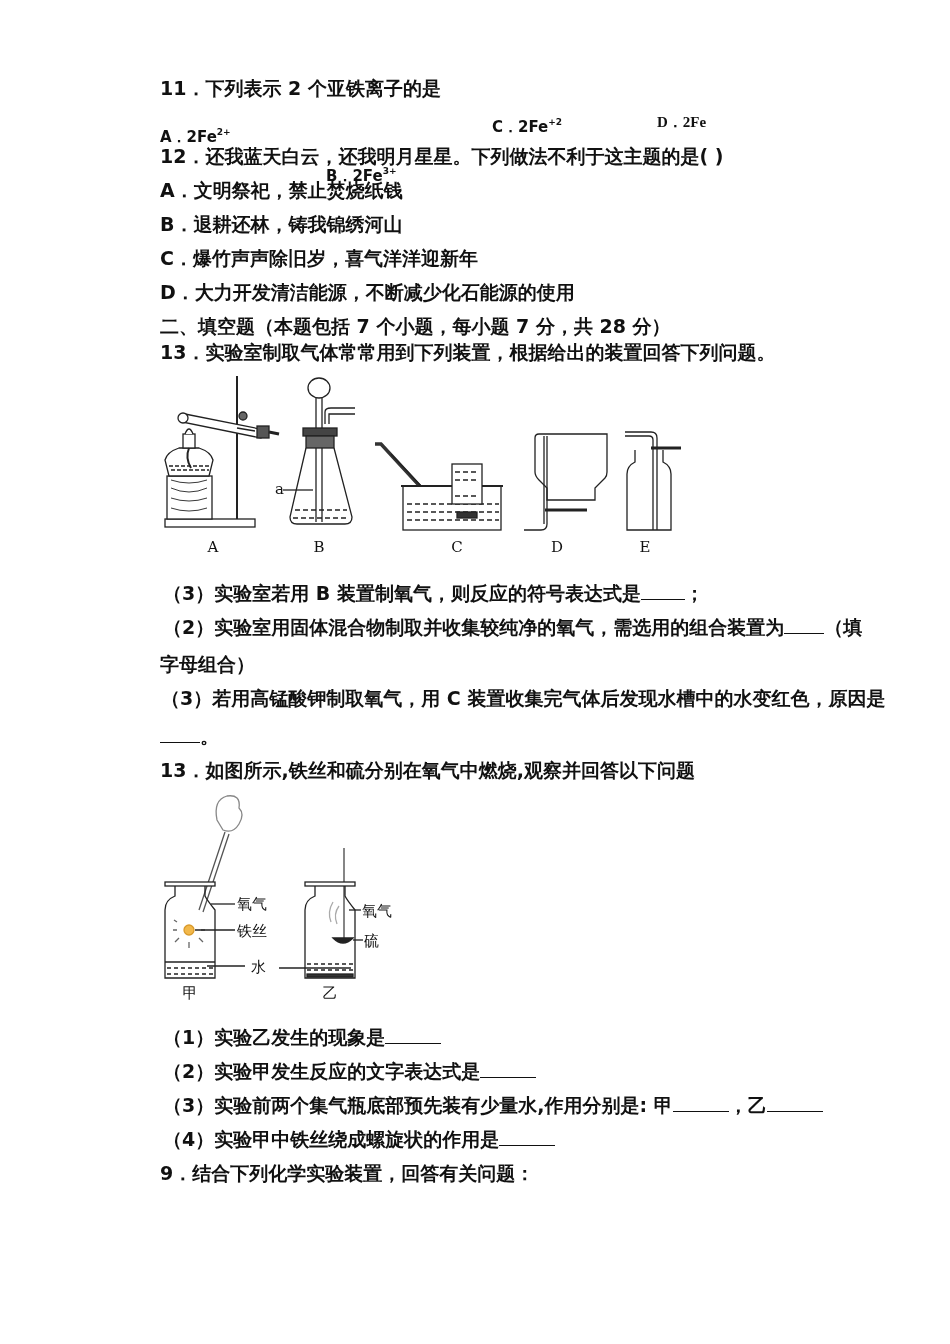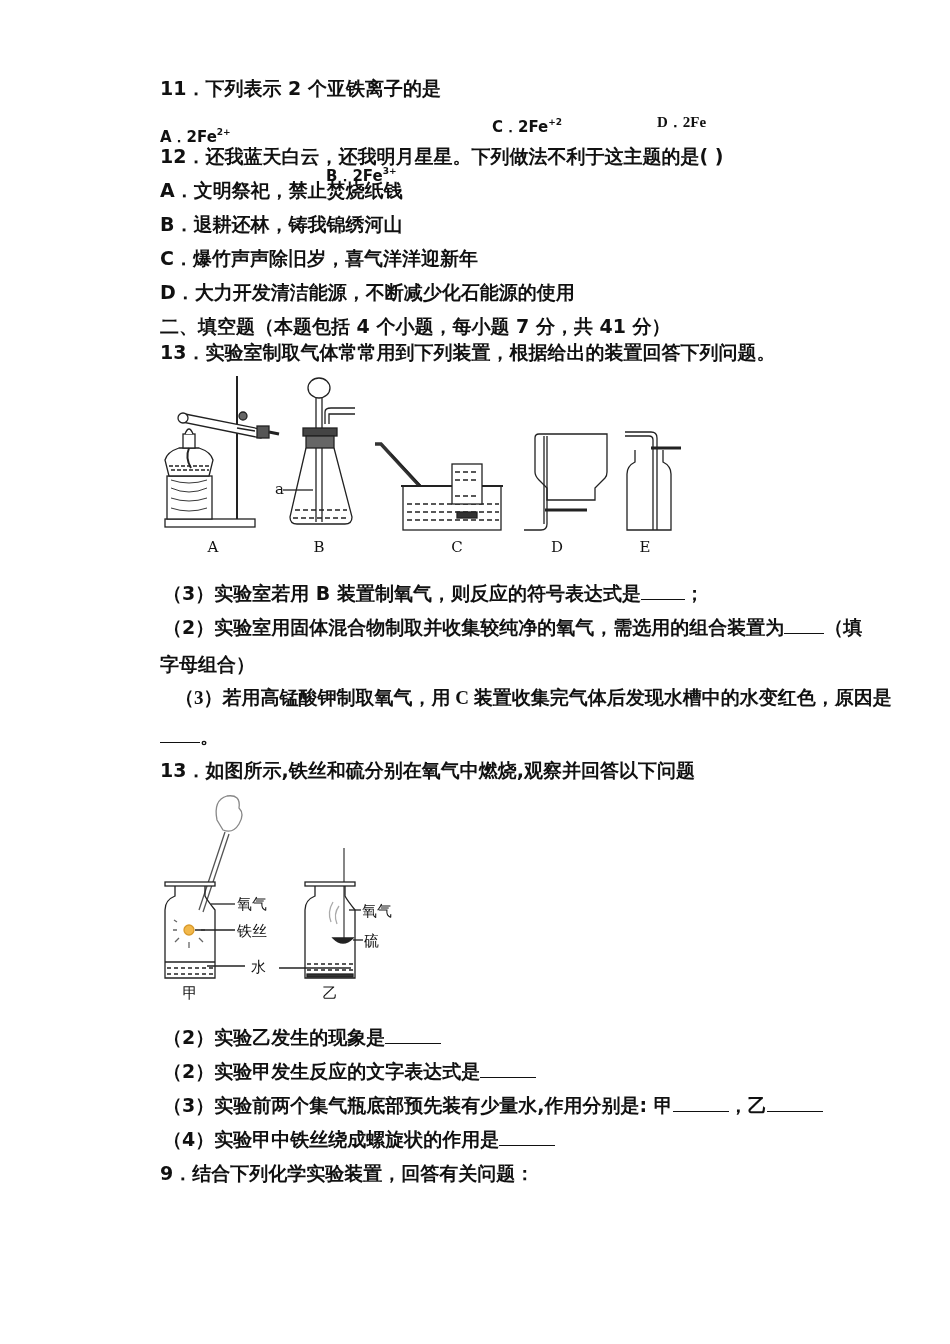--- a/index.html
+++ b/index.html
@@ -29,21 +29,21 @@
 <div class="opt" style="left:657px; top:112px;font-family:Liberation Serif, serif;">
   <span>D．</span><span>2Fe</span>
 </div>
 
 <div class="line" style="top:146px;">12．还我蓝天白云，还我明月星星。下列做法不利于这主题的是( )</div>
 <div class="line" style="top:180px;">A．文明祭祀，禁止焚烧纸钱</div>
 <div class="line" style="top:214px;">B．退耕还林，铸我锦绣河山</div>
 <div class="line" style="top:248px;">C．爆竹声声除旧岁，喜气洋洋迎新年</div>
 <div class="line" style="top:282px;">D．大力开发清洁能源，不断减少化石能源的使用</div>
 
-<div class="line" style="top:316px;">二、填空题（本题包括 4 个小题，每小题 7 分，共 41 分）</div>
+<div class="line" style="top:316px;">二、填空题（本题包括 7 个小题，每小题 7 分，共 28 分）</div>
 <div class="line" style="top:342px;">13．实验室制取气体常常用到下列装置，根据给出的装置回答下列问题。</div>
 
 <svg class="fig" style="left:155px; top:372px;" width="540" height="188" viewBox="0 0 540 188">
   <g stroke="#222" fill="none" stroke-width="1.3">
 
     <rect x="10" y="147" width="90" height="8" fill="#fff"></rect>
     <line x1="82" y1="4" x2="82" y2="147" stroke-width="2"></line>
 
     <path d="M30 42 L110 58 L106 66 L27 50 Z" fill="#fff"></path>
     <ellipse cx="28" cy="46" rx="5" ry="5" fill="#fff"></ellipse>
@@ -99,21 +99,21 @@
   <text class="lbl" x="120" y="122">a</text>
 </svg>
 
 <div class="line" style="top:583px; left:163px;">
   <span>（3）实验室若用 B 装置制氧气，则反应的符号表达式是</span><span class="blank" style="width:44px;"></span><span>；</span>
 </div>
 <div class="line" style="top:617px; left:163px;">
   <span>（2）实验室用固体混合物制取并收集较纯净的氧气，需选用的组合装置为</span><span class="blank" style="width:40px;"></span><span>（填</span>
 </div>
 <div class="line" style="top:654px;">字母组合）</div>
-<div class="line" style="top:688px; left:175px;font-family:Liberation Serif, serif;">（3）若用高锰酸钾制取氧气，用 C 装置收集完气体后发现水槽中的水变红色，原因是</div>
+<div class="line" style="top:688px; left:161px;">（3）若用高锰酸钾制取氧气，用 C 装置收集完气体后发现水槽中的水变红色，原因是</div>
 <div class="line" style="top:726px;">
   <span class="blank" style="width:40px;"></span><span>。</span>
 </div>
 
 <div class="line" style="top:760px;">13．如图所示,铁丝和硫分别在氧气中燃烧,观察并回答以下问题</div>
 
 <svg class="fig" style="left:155px; top:790px;" width="260" height="220" viewBox="0 0 260 220">
   <g stroke="#222" fill="none" stroke-width="1.3">
 
     <path d="M62 30 Q58 10 72 6 Q86 4 84 18 Q90 24 84 34 Q78 44 68 40 Z" stroke="#888"></path>
@@ -143,21 +143,21 @@
   <text class="cn" x="82" y="119">氧气</text>
   <text class="cn" x="82" y="146">铁丝</text>
   <text class="cn" x="96" y="182">水</text>
   <text class="cn" x="207" y="126">氧气</text>
   <text class="cn" x="209" y="156">硫</text>
   <text class="cn" x="35" y="208" text-anchor="middle">甲</text>
   <text class="cn" x="175" y="208" text-anchor="middle">乙</text>
 </svg>
 
 <div class="line" style="top:1027px; left:163px;">
-  <span>（2）实验乙发生的现象是</span><span class="blank" style="width:56px;"></span>
+  <span>（1）实验乙发生的现象是</span><span class="blank" style="width:56px;"></span>
 </div>
 <div class="line" style="top:1061px; left:163px;">
   <span>（2）实验甲发生反应的文字表达式是</span><span class="blank" style="width:56px;"></span>
 </div>
 <div class="line" style="top:1095px; left:163px;">
   <span>（3）实验前两个集气瓶底部预先装有少量水,作用分别是: 甲</span><span class="blank" style="width:56px;"></span><span>，乙</span><span class="blank" style="width:56px;"></span>
 </div>
 <div class="line" style="top:1129px; left:163px;">
   <span>（4）实验甲中铁丝绕成螺旋状的作用是</span><span class="blank" style="width:56px;"></span>
 </div>

